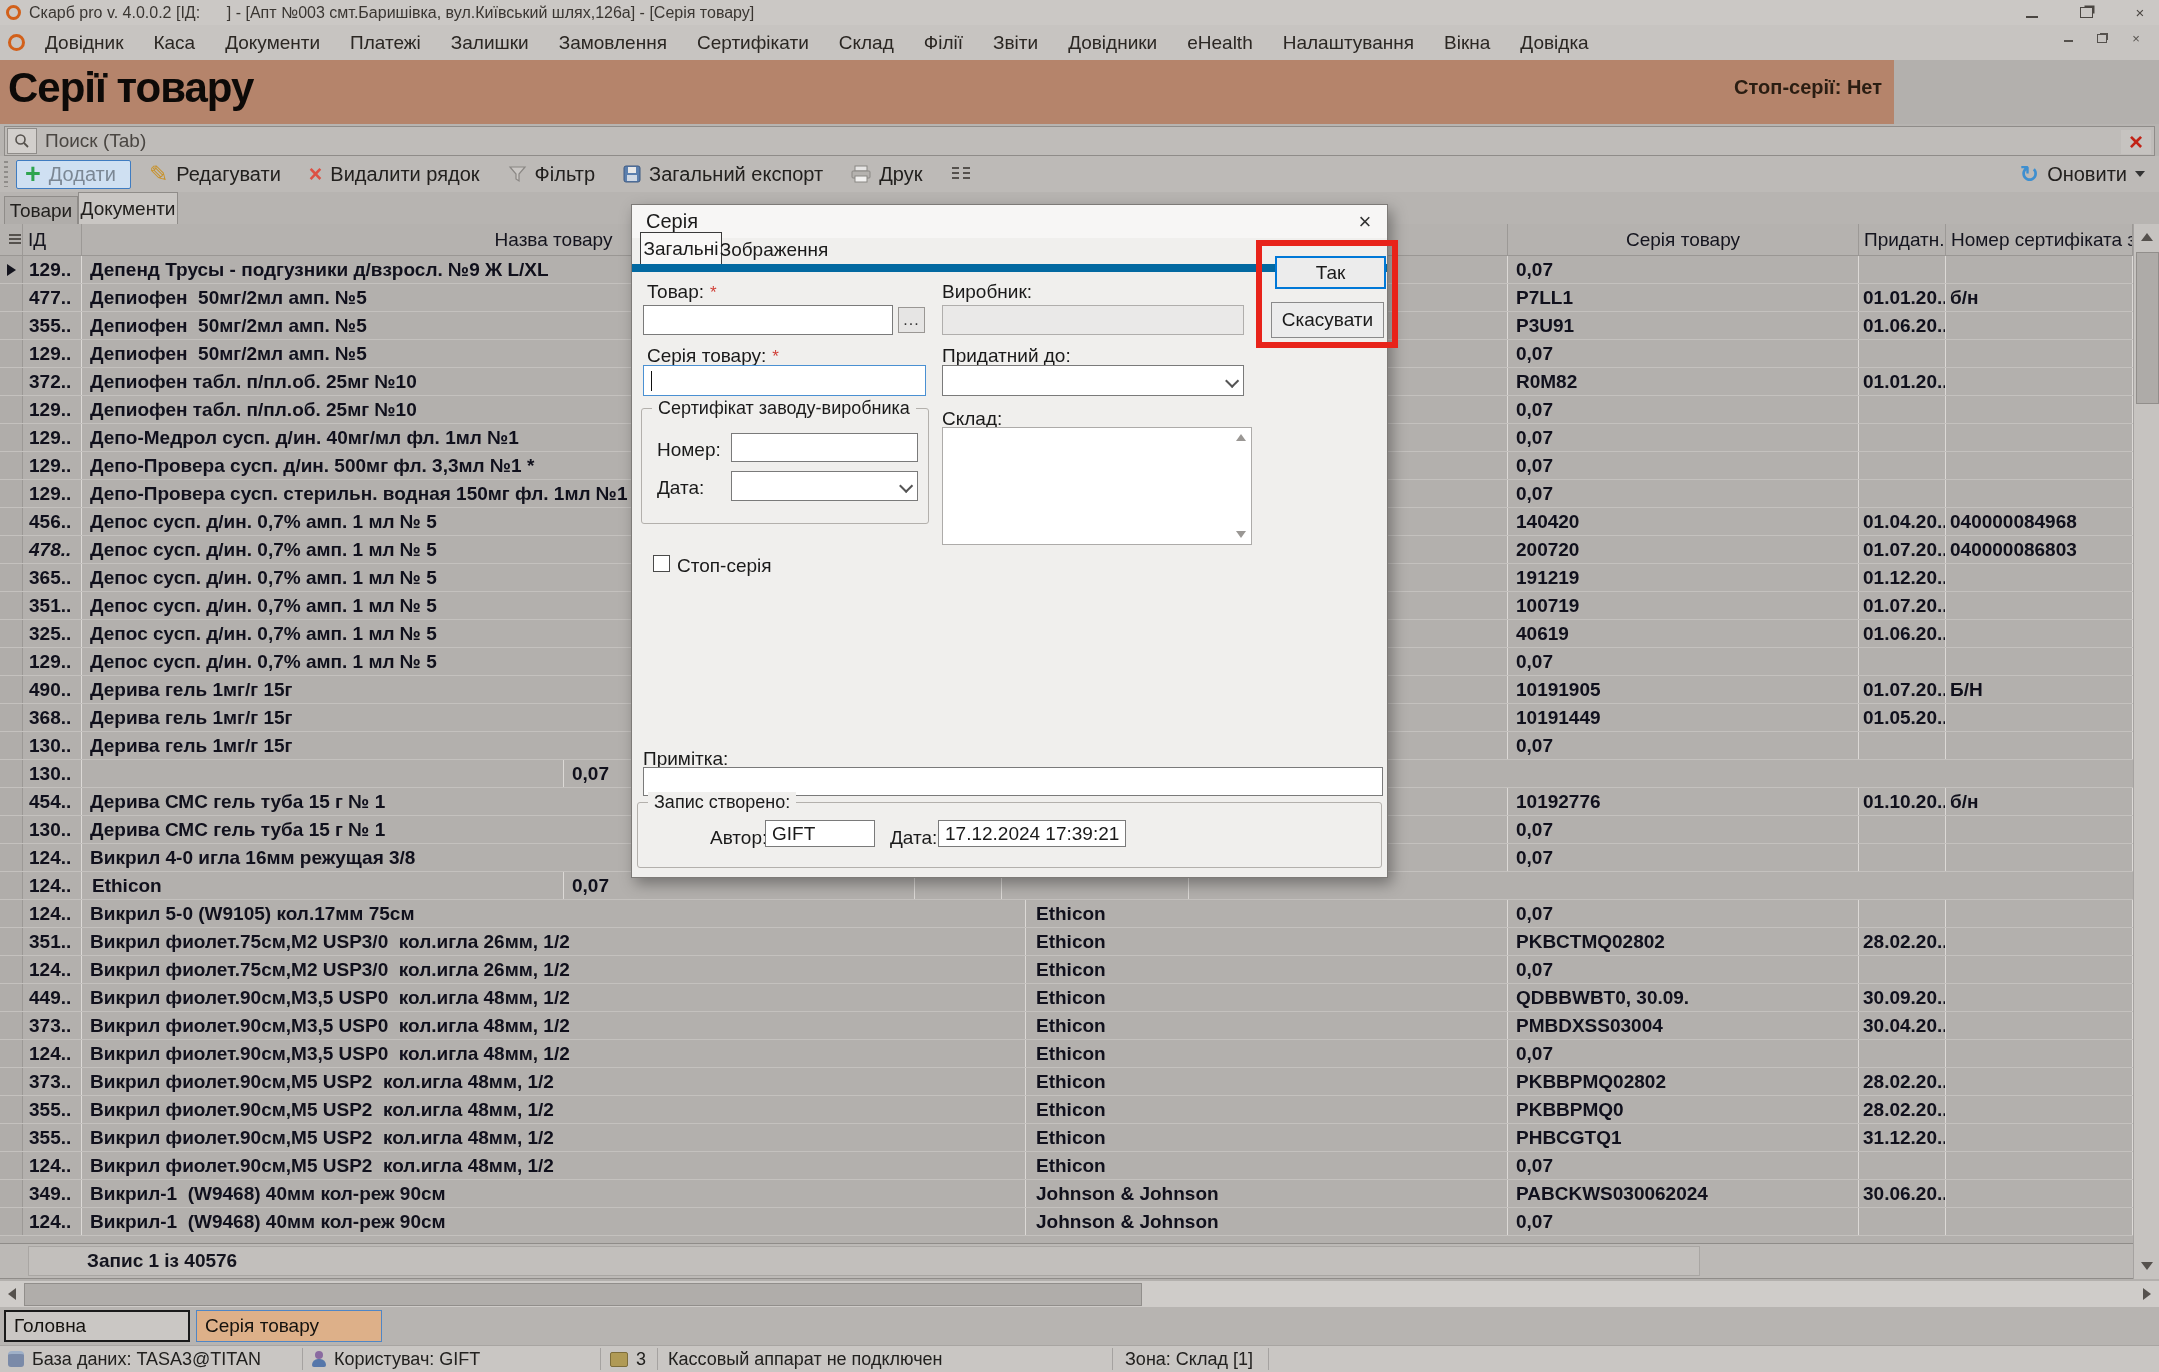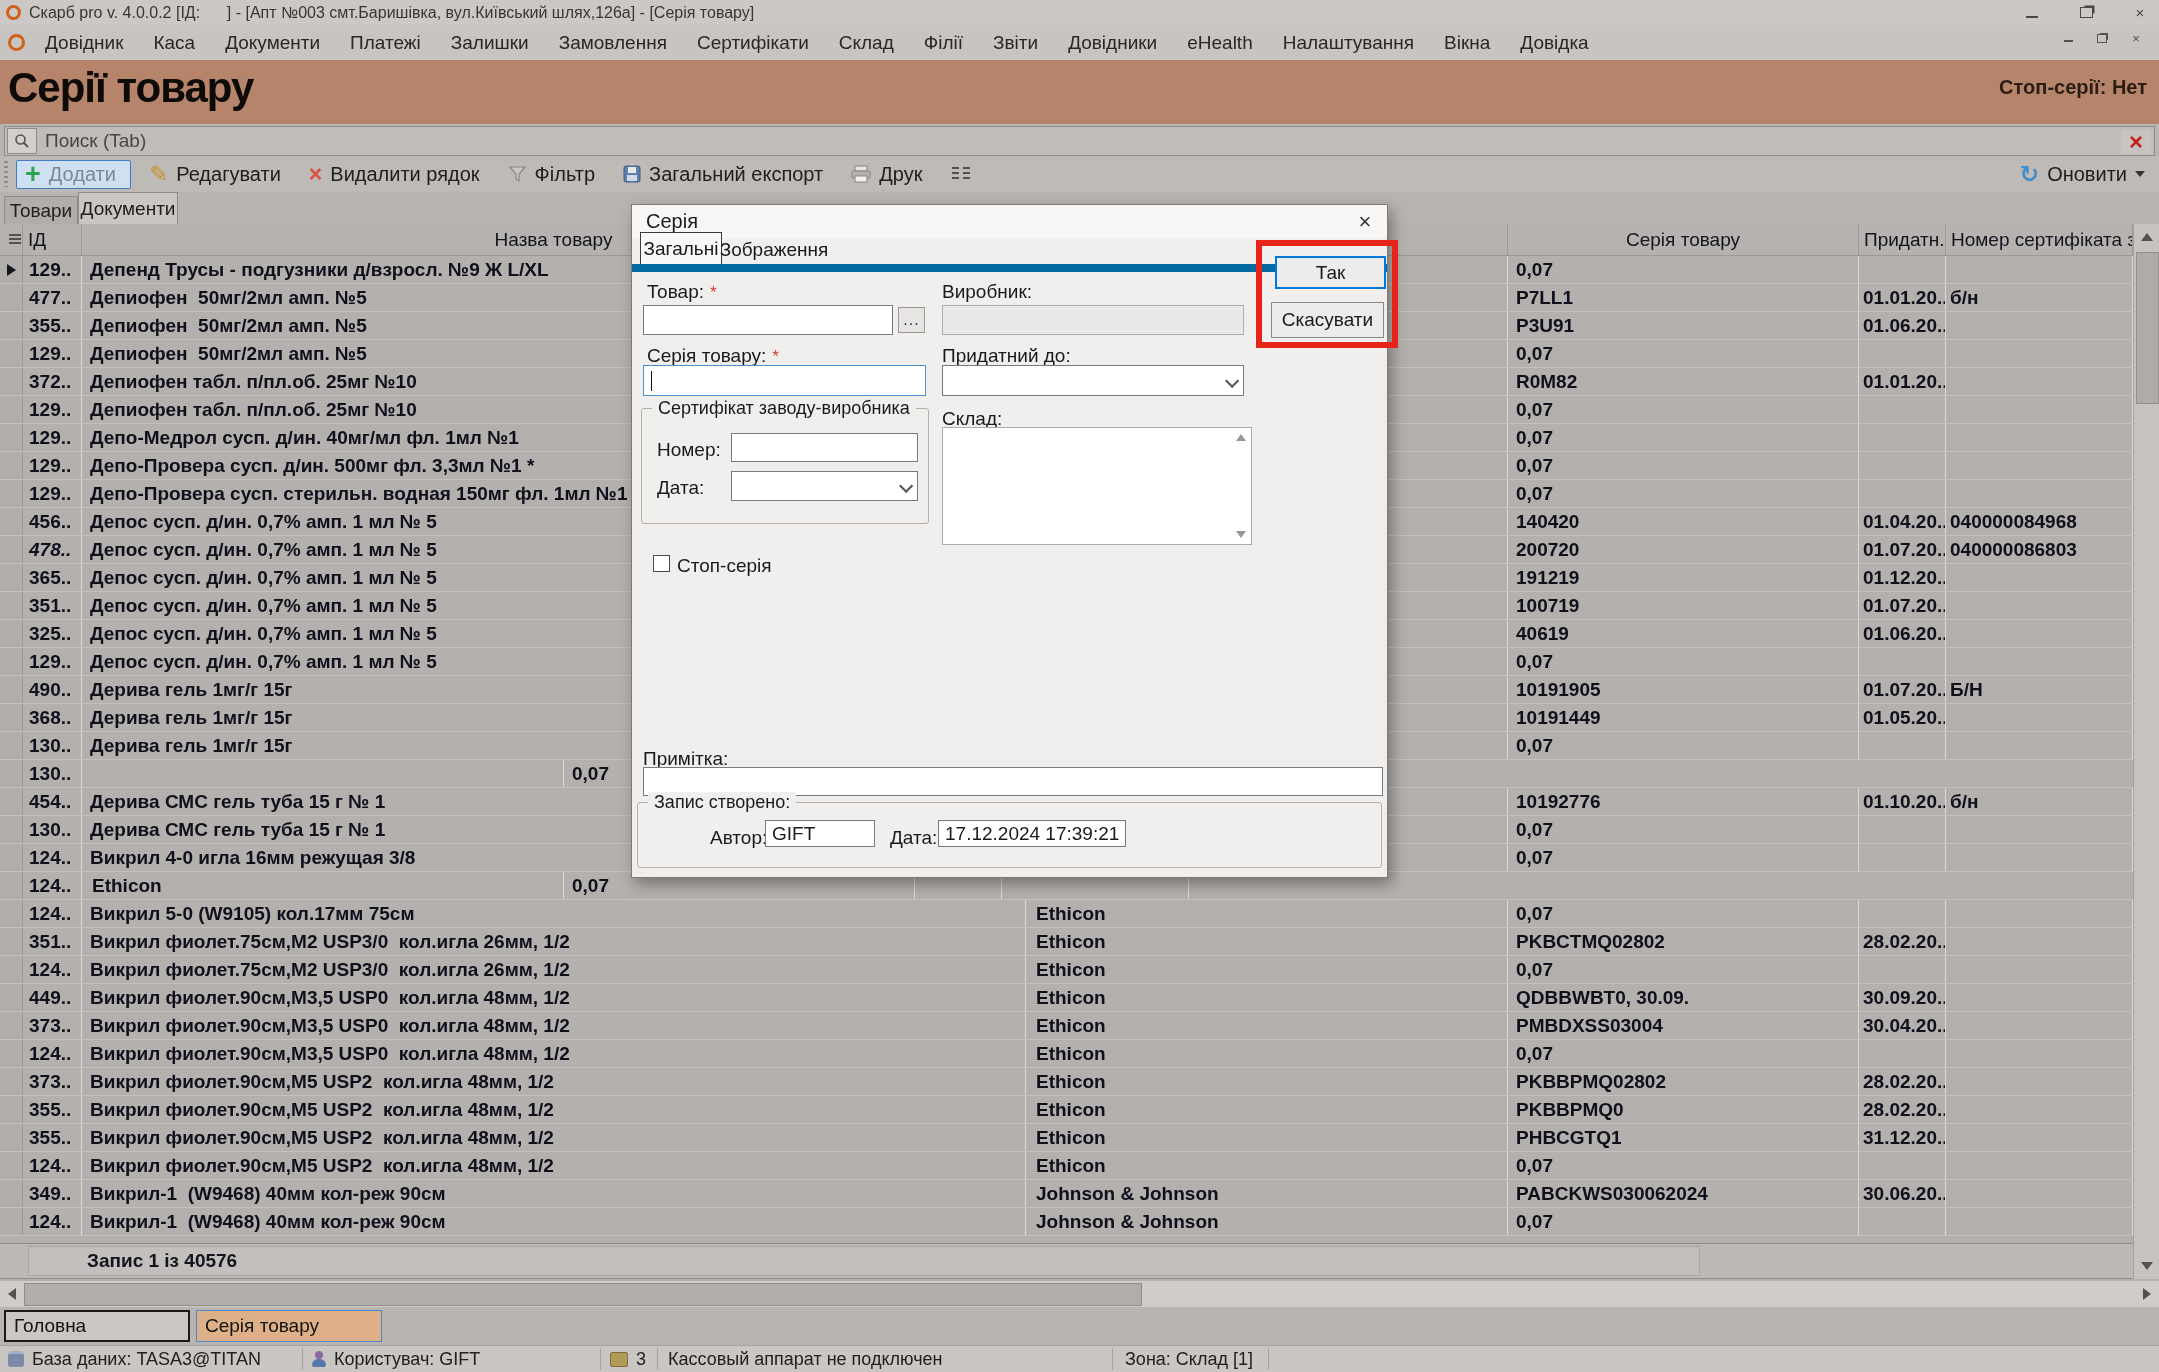--- a/index.html
+++ b/index.html
@@ -23,21 +23,21 @@
   .menubar{left:0;top:25px;width:2159px;height:35px;background:#c7c4c1;display:flex;align-items:center;}
   .menubar .app-logo{width:17px;height:17px;}
   .menu-items{display:flex;align-items:center;gap:30px;margin-left:12px;font-size:19px;color:#2b2723;}
   .menu-item{cursor:default;}
   .mdi-controls{position:absolute;right:14px;top:6px;display:flex;gap:16px;align-items:center;}
   .mdi{width:18px;height:14px;display:flex;align-items:center;justify-content:center;color:#55514d;font-size:13px;}
   .mdi-min{border-bottom:2px solid #55514d;width:9px;height:6px;}
   .mdi-rest{width:8px;height:7px;border:1.2px solid #55514d;box-shadow:2px -2px 0 -1px #55514d;}
 
   
-  .band{left:0;top:60px;width:2159px;height:64px;background:#b5846b;}
+  .band{left:0;top:60px;width:1894px;height:64px;background:#b5846b;}
   .page-title{position:absolute;left:8px;top:4px;font-size:42px;font-weight:bold;color:#0d0a08;letter-spacing:-1px;}
   .stop-series{position:absolute;right:12px;top:16px;font-size:20px;font-weight:bold;color:#2a1d12;}
 
   
   .searchrow{left:0;top:124px;width:2159px;height:32px;background:#b7b4b1;}
   .search-box{position:absolute;left:4px;top:2px;right:4px;height:28px;background:#bfbcb9;border:1px solid #8f8c89;display:flex;align-items:center;}
   .search-btn{width:28px;height:24px;margin-left:2px;background:#d2cfcc;border:1px solid #8f8c89;display:flex;align-items:center;justify-content:center;}
   .search-placeholder{margin-left:8px;font-size:19px;color:#4a4642;}
   .search-clear{position:absolute;right:3px;top:3px;width:30px;height:24px;background:#c6c3c0;display:flex;align-items:center;justify-content:center;color:#c22316;font-size:24px;font-weight:bold;}
 

